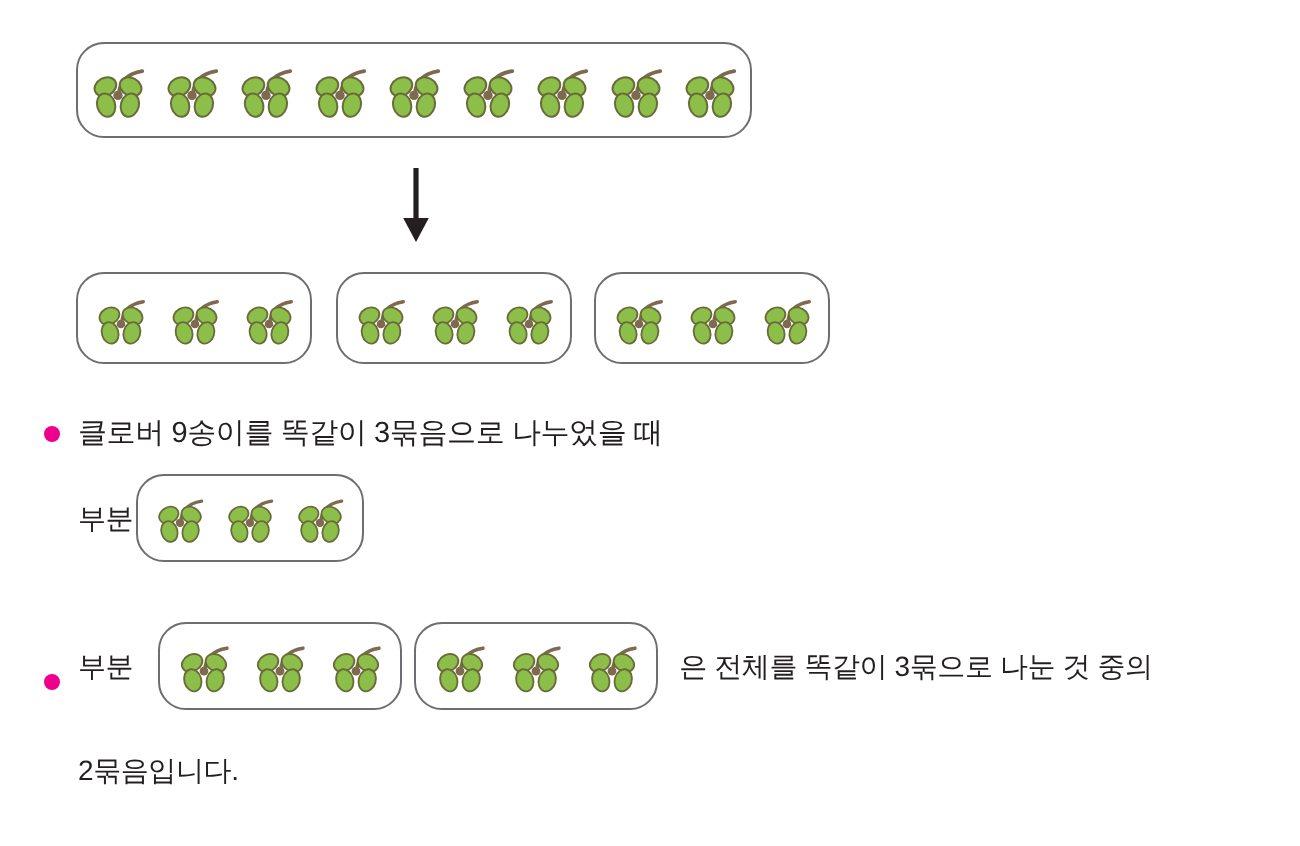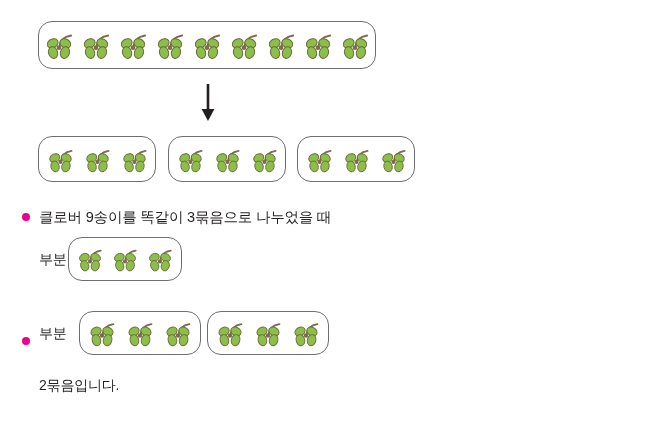--- a/index.html
+++ b/index.html
@@ -394,18 +394,19 @@
                   <path d="M20.5 22 C 21 16, 24 11, 33.5 9.5" fill="none" stroke="#7d6a4f" stroke-width="2.1" stroke-linecap="round"></path>
                   <ellipse cx="13" cy="18.2" rx="6.3" ry="4.9" fill="#8cbf4a" stroke="#6b6b3a" stroke-width="1.1" transform="rotate(-28 13 18.2)"></ellipse>
                   <ellipse cx="27" cy="18.2" rx="6.3" ry="4.9" fill="#8cbf4a" stroke="#6b6b3a" stroke-width="1.1" transform="rotate(28 27 18.2)"></ellipse>
                   <ellipse cx="13.4" cy="28.4" rx="5" ry="6.6" fill="#8cbf4a" stroke="#6b6b3a" stroke-width="1.1" transform="rotate(-16 13.4 28.4)"></ellipse>
                   <ellipse cx="26.6" cy="28.4" rx="5" ry="6.6" fill="#8cbf4a" stroke="#6b6b3a" stroke-width="1.1" transform="rotate(16 26.6 28.4)"></ellipse>
                   <circle cx="20" cy="23" r="2.6" fill="#7d6a4f"></circle>
                 </svg>
               </span>
           </span>
         </span>
+        <span class="txt" id="bullet-2-tail">은 전체를 똑같이 3묶으로 나눈 것 중의</span>
       </div>
       <div id="line-2b">2묶음입니다.</div>
     </div>
   </div>
 
 </div>
 
 </body></html>

